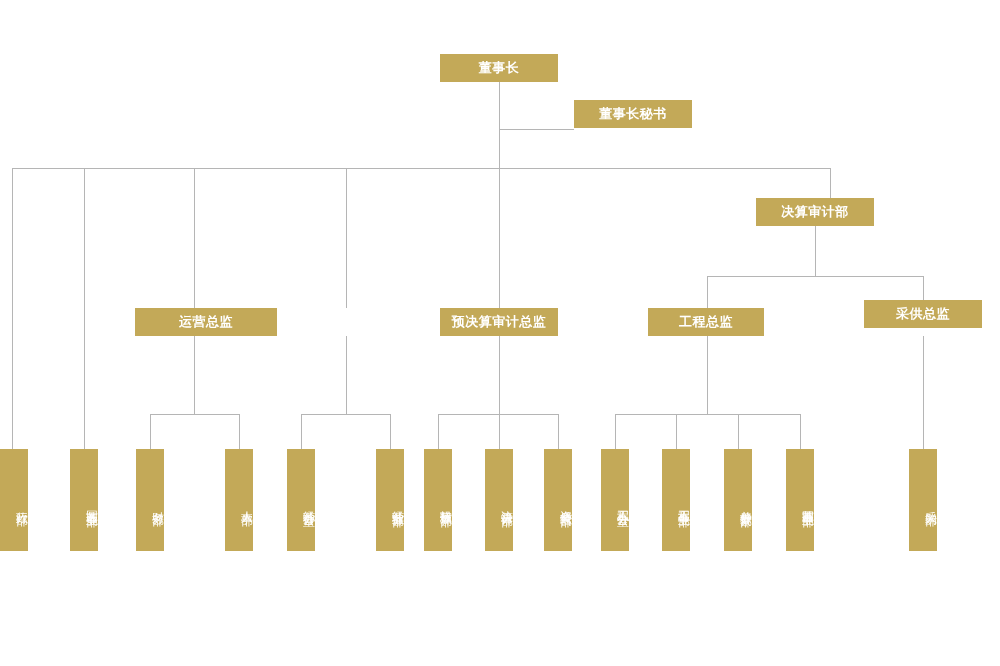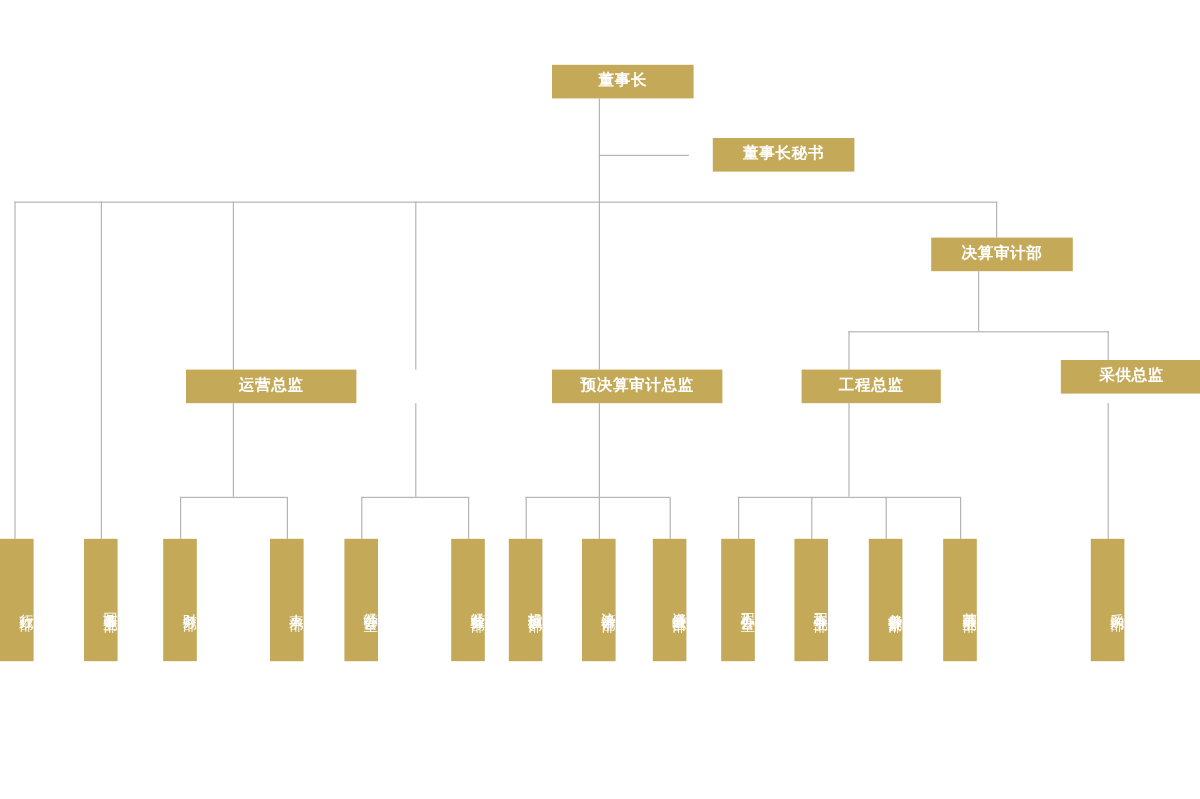--- a/index.html
+++ b/index.html
@@ -32,21 +32,20 @@
     letter-spacing:0.5px;
     text-align:center;
   }
   
   .node.horiz{
     height:28px;
     font-size:13px;
     font-weight:bold;
     line-height:28px;
     white-space:nowrap;
-    margin-left:20px;
   }
   
   .node.vert{
     width:28px;
     font-size:12px;
     font-weight:normal;
     writing-mode:vertical-rl;
     text-orientation:upright;
     line-height:1.12;
     padding-top:6px;
@@ -98,25 +97,25 @@
   <div class="line h" style="left:615px;top:414px;width:185px;"></div>
   <div class="line v" style="left:615px;top:414px;height:35px;"></div>
   <div class="line v" style="left:676px;top:414px;height:35px;"></div>
   <div class="line v" style="left:738px;top:414px;height:35px;"></div>
   <div class="line v" style="left:800px;top:414px;height:35px;"></div>
 
   <div class="line v" style="left:923px;top:336px;height:113px;"></div>
 
   <div class="node horiz" style="left:440px;top:54px;width:118px;">董事长</div>
 
-  <div class="node horiz" style="left:574px;top:115px;width:118px;">董事长秘书</div>
+  <div class="node horiz" style="left:574px;top:100px;width:118px;">董事长秘书</div>
   <div class="node horiz" style="left:756px;top:198px;width:118px;">决算审计部</div>
 
   <div class="node horiz" style="left:135px;top:308px;width:142px;">运营总监</div>
-  <div class="node horiz" style="left:440px;top:308px;width:142px;">预决算审计总监</div>
+  <div class="node horiz" style="left:440px;top:308px;width:118px;">预决算审计总监</div>
   <div class="node horiz" style="left:648px;top:308px;width:116px;">工程总监</div>
   <div class="node horiz" style="left:864px;top:300px;width:118px;">采供总监</div>
 
   <div class="node vert" style="left:0px;top:449px;height:102px;">行政部</div>
   <div class="node vert" style="left:70px;top:449px;height:102px;">园艺事业部</div>
   <div class="node vert" style="left:136px;top:449px;height:102px;">财务部</div>
   <div class="node vert" style="left:225px;top:449px;height:102px;">人事部</div>
   <div class="node vert" style="left:287px;top:449px;height:102px;">经营办公室</div>
   <div class="node vert" style="left:376px;top:449px;height:102px;">经营业务部</div>
   <div class="node vert" style="left:424px;top:449px;height:102px;">投标预算部</div>

